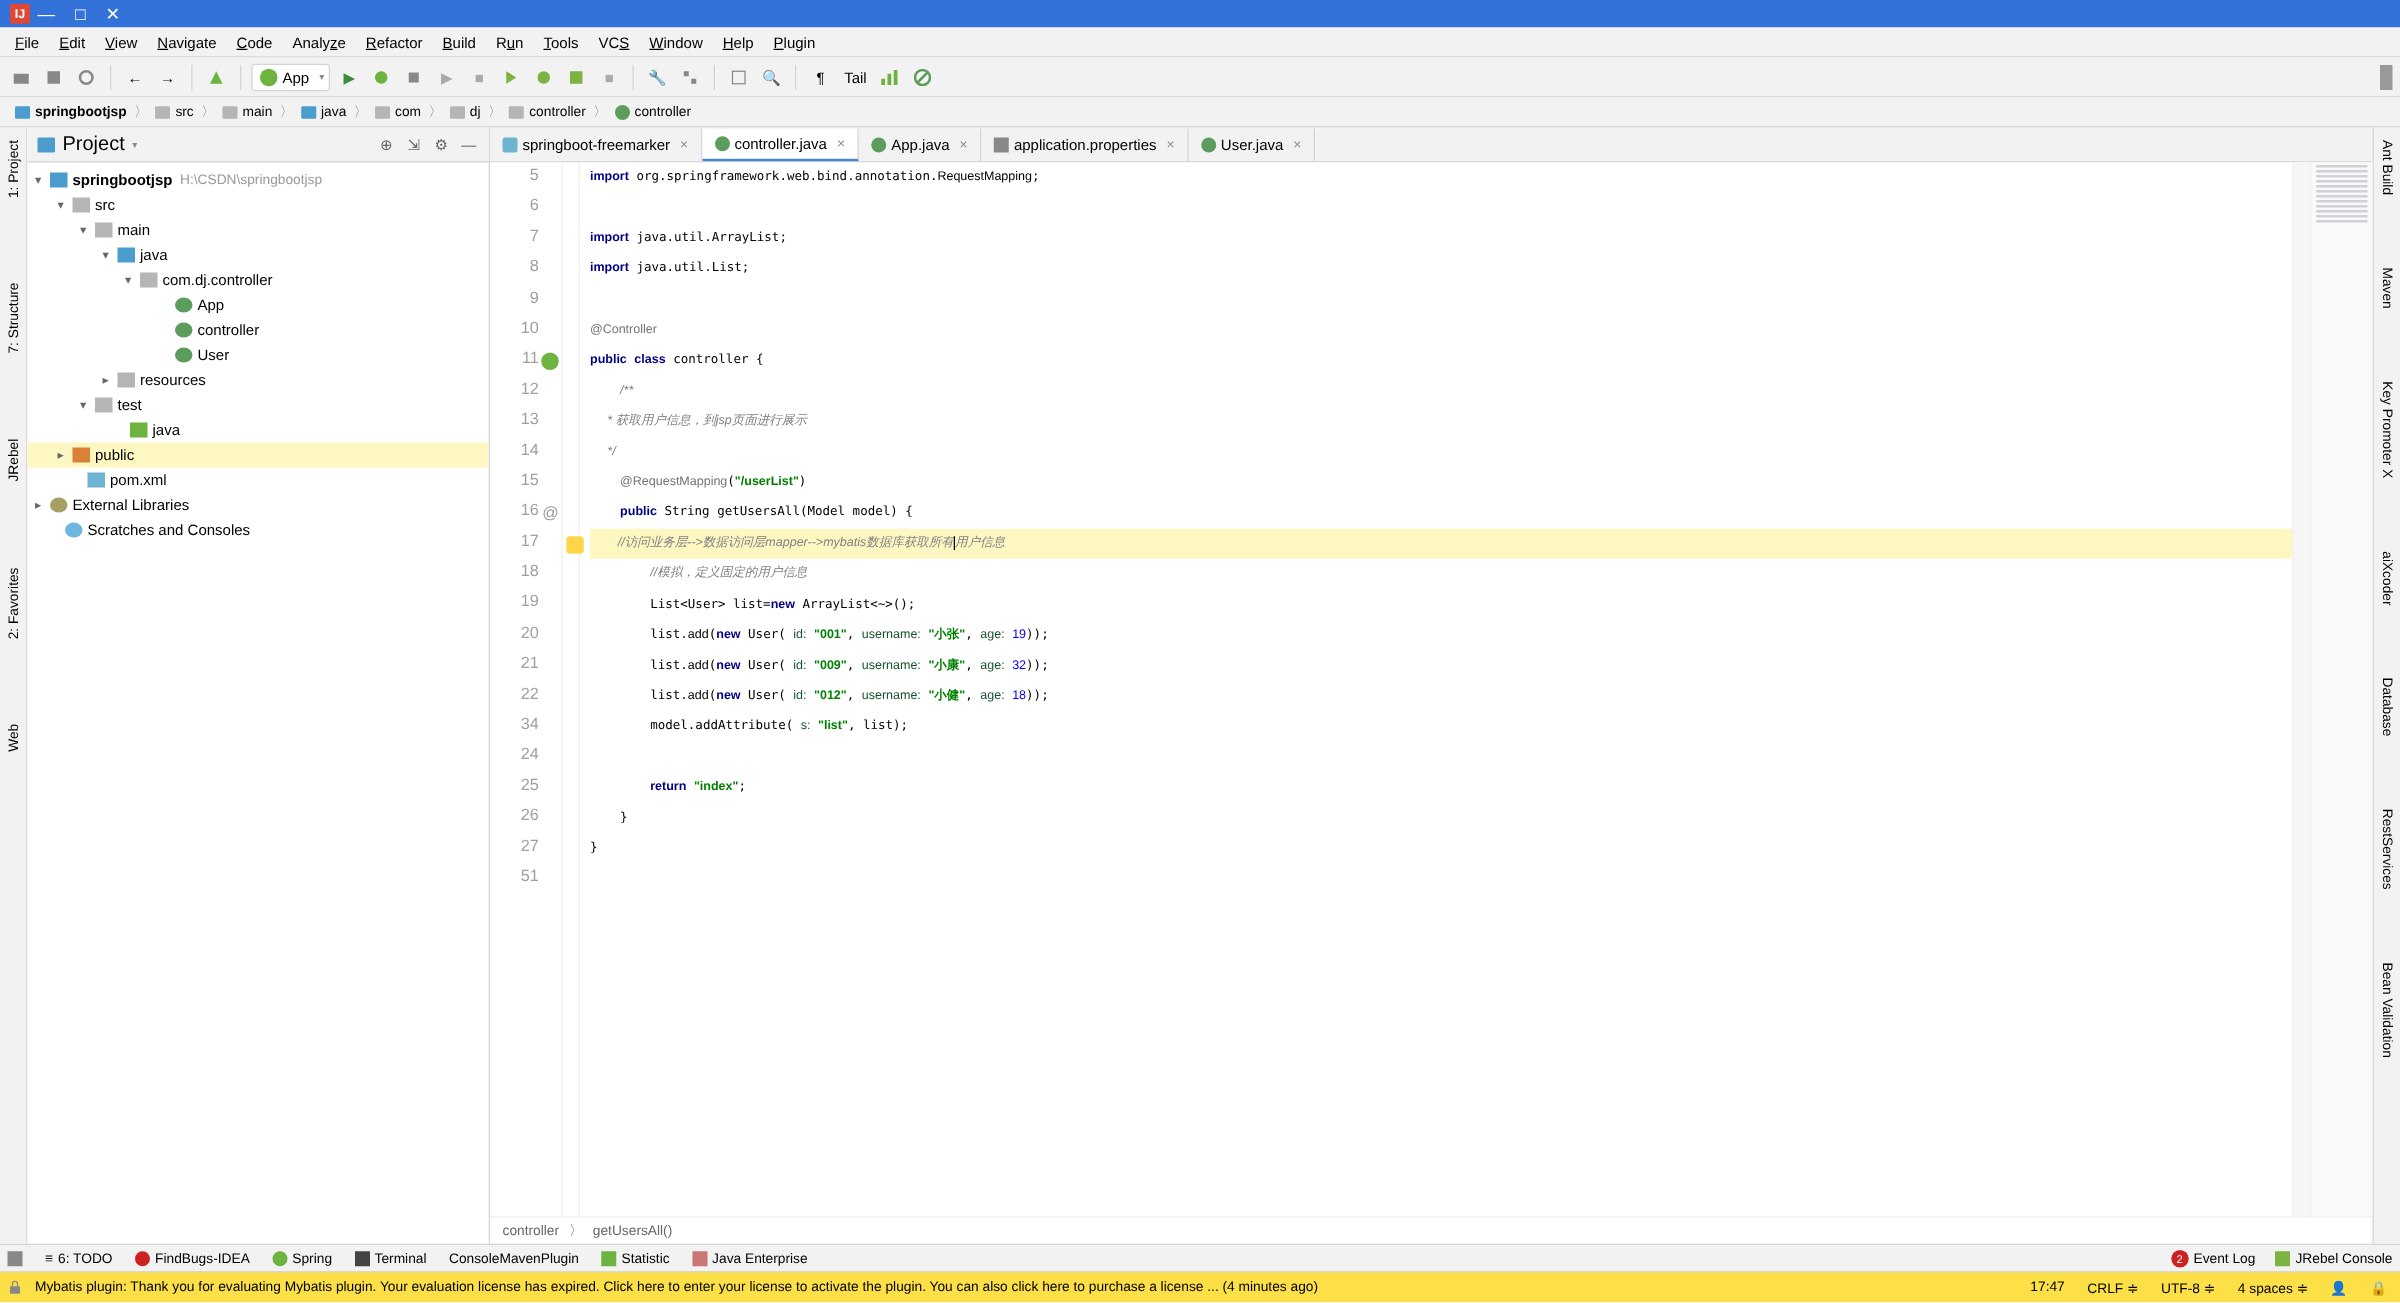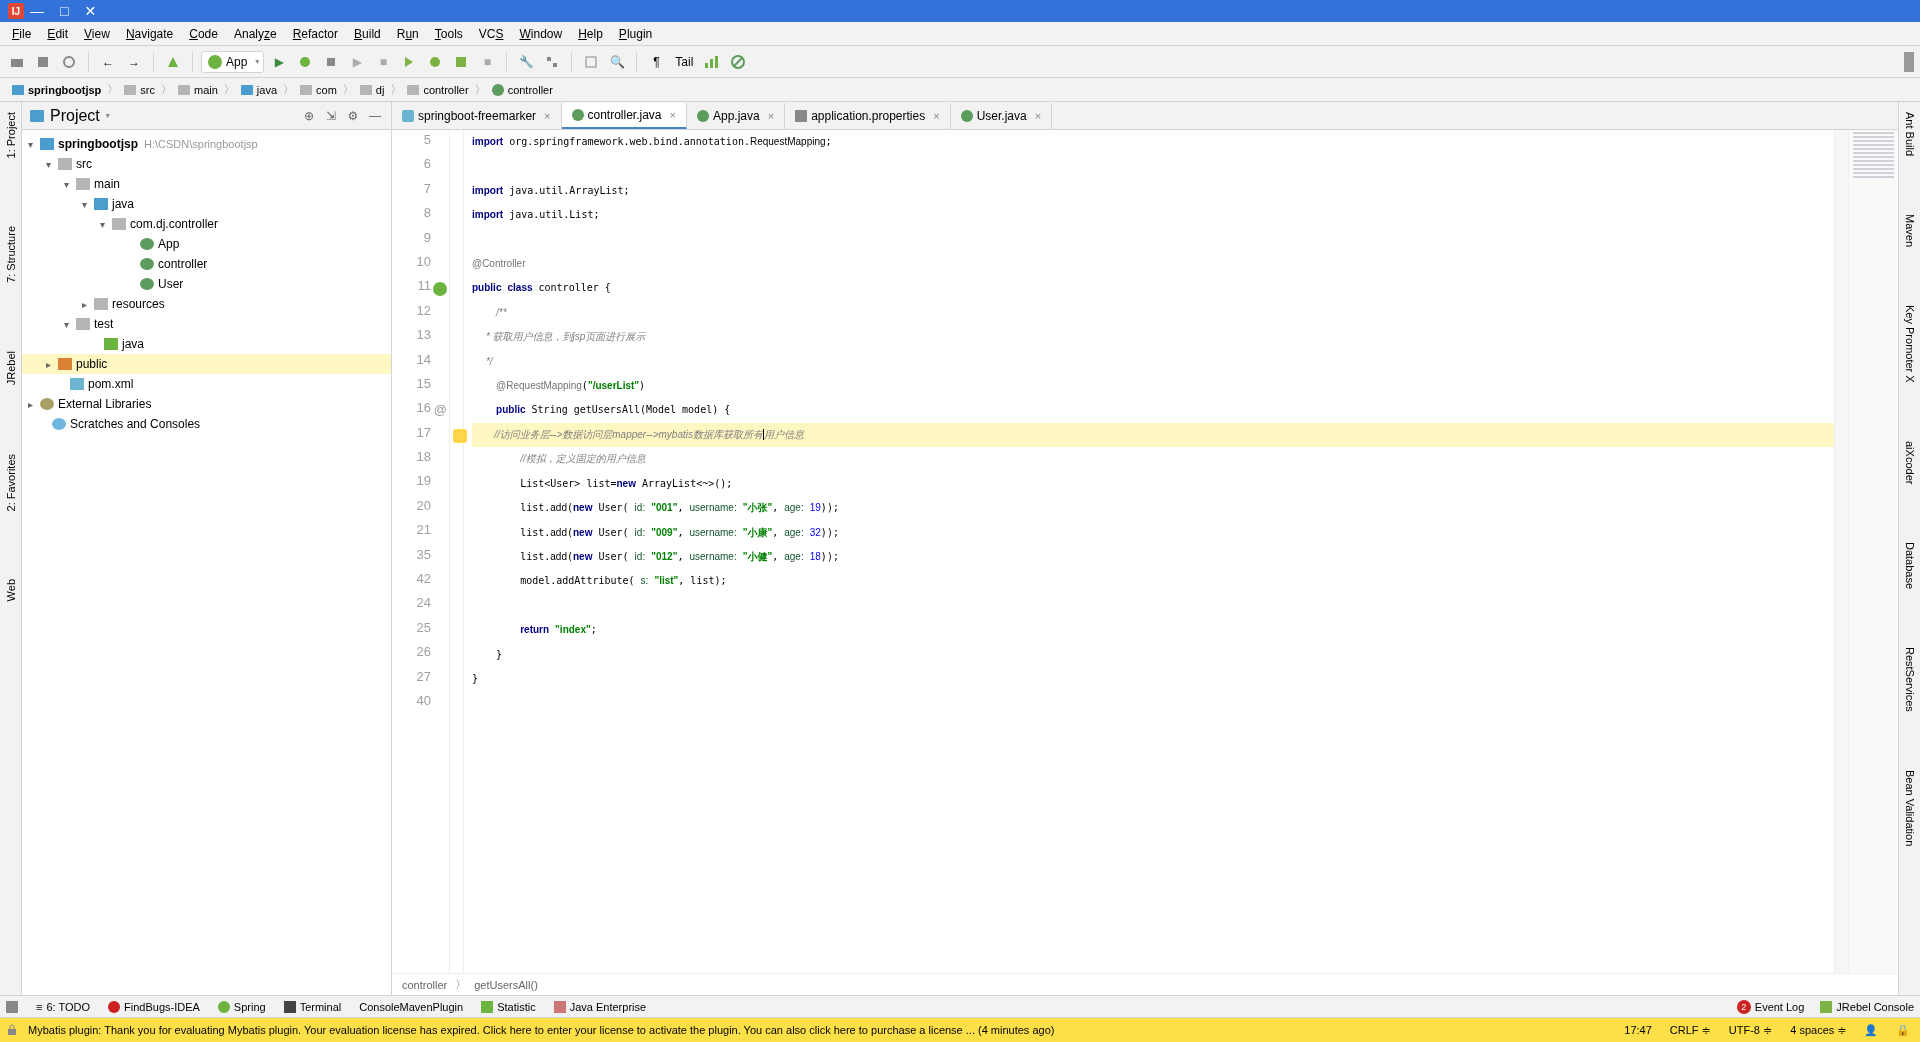--- a/index.html
+++ b/index.html
@@ -432,27 +432,27 @@
         <div class="line-num">12</div>
         <div class="line-num">13</div>
         <div class="line-num">14</div>
         <div class="line-num">15</div>
         <div class="line-num">16<span class="icon-c at">@</span></div>
         <div class="line-num">17<span class="icon-c bulb"></span></div>
         <div class="line-num">18</div>
         <div class="line-num">19</div>
         <div class="line-num">20</div>
         <div class="line-num">21</div>
-        <div class="line-num">35</div>
-        <div class="line-num">42</div>
+        <div class="line-num">22</div>
+        <div class="line-num">34</div>
         <div class="line-num">24</div>
         <div class="line-num">25</div>
         <div class="line-num">26</div>
         <div class="line-num">27</div>
-        <div class="line-num">40</div>
+        <div class="line-num">51</div>
       </div>
       <div class="fold-strip"></div>
       <div class="code"><span class="kw">import</span> org.springframework.web.bind.annotation.<span class="cls">RequestMapping</span>;
 
 <span class="kw">import</span> java.util.ArrayList;
 <span class="kw">import</span> java.util.List;
 
 <span class="anno">@Controller</span>
 <span class="kw">public</span> <span class="kw">class</span> controller {
     <span class="cmt">/**

